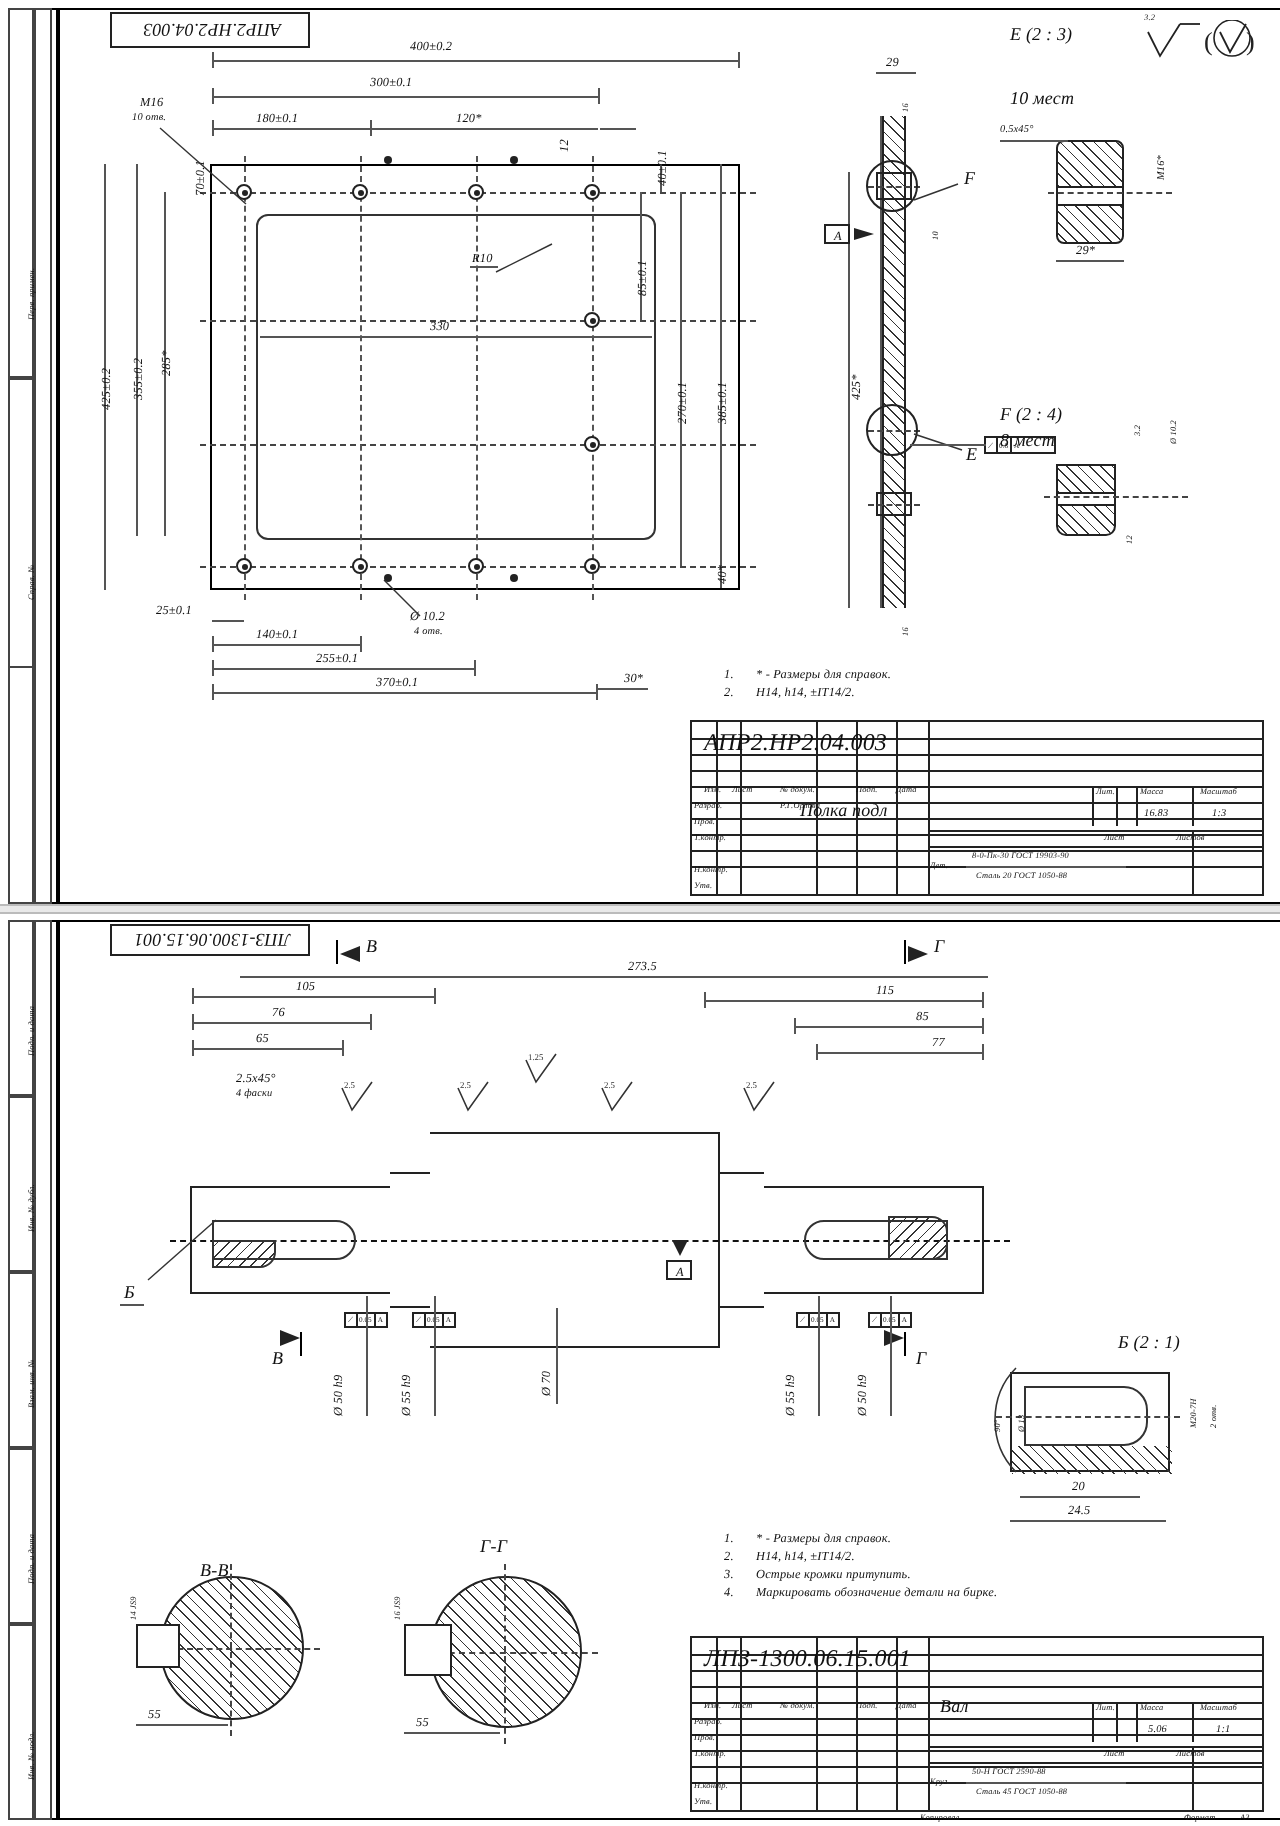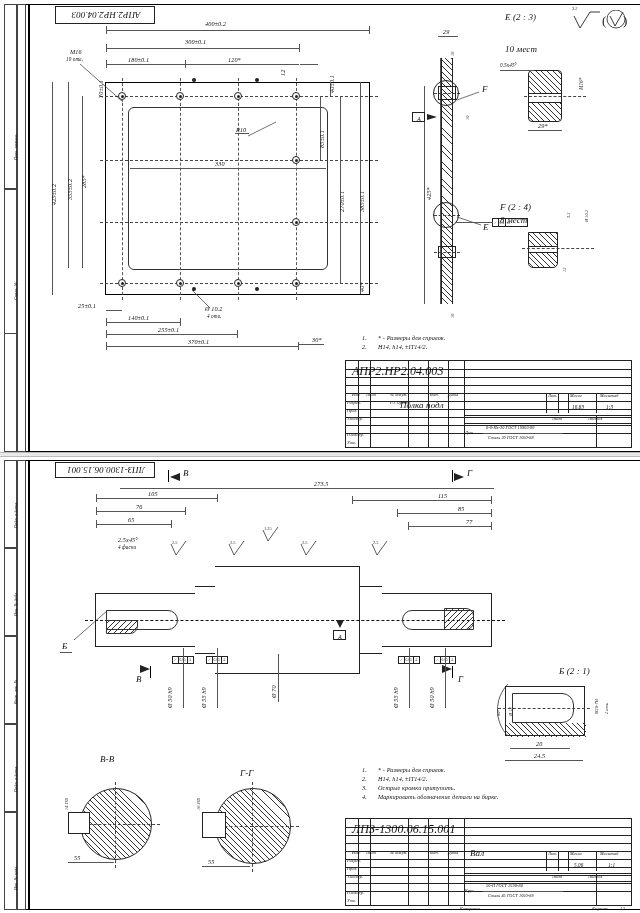--- a/index.html
+++ b/index.html
@@ -504,21 +504,21 @@
     <div class="cl" style="left:498px;top:250px;width:92px;"></div>
     <div class="txt xs rot" style="left:496px;top:258px;">90°</div>
     <div class="txt xs rot" style="left:508px;top:258px;">Ø 13</div>
     <div class="txt xs rot" style="left:594px;top:256px;">M20-7H</div>
     <div class="txt xs rot" style="left:604px;top:256px;">2 отв.</div>
     <div class="ln hl thin" style="left:510px;top:290px;width:60px;"></div>
     <div class="txt" style="left:536px;top:282px;">20</div>
     <div class="ln hl thin" style="left:505px;top:302px;width:78px;"></div>
     <div class="txt" style="left:534px;top:294px;">24.5</div>
 
-    <div class="txt l" style="left:100px;top:296px;">В-В</div>
+    <div class="txt l" style="left:100px;top:322px;">В-В</div>
     <div class="circ hatch" style="left:80px;top:330px;width:72px;height:72px;"></div>
     <div class="cl" style="left:74px;top:366px;width:86px;"></div>
     <div class="bx" style="left:115px;top:324px;width:0;height:86px;border-left:1px dashed #444;"></div>
     <div class="bx" style="left:68px;top:354px;width:22px;height:22px;border:1px solid #222;background:#fff;"></div>
     <div class="txt xs rot" style="left:64px;top:352px;">14 JS9</div>
     <div class="ln hl thin" style="left:68px;top:404px;width:46px;"></div>
     <div class="txt" style="left:74px;top:396px;">55</div>
 
     <div class="txt l" style="left:240px;top:310px;">Г-Г</div>
     <div class="circ hatch" style="left:215px;top:330px;width:76px;height:76px;"></div>

